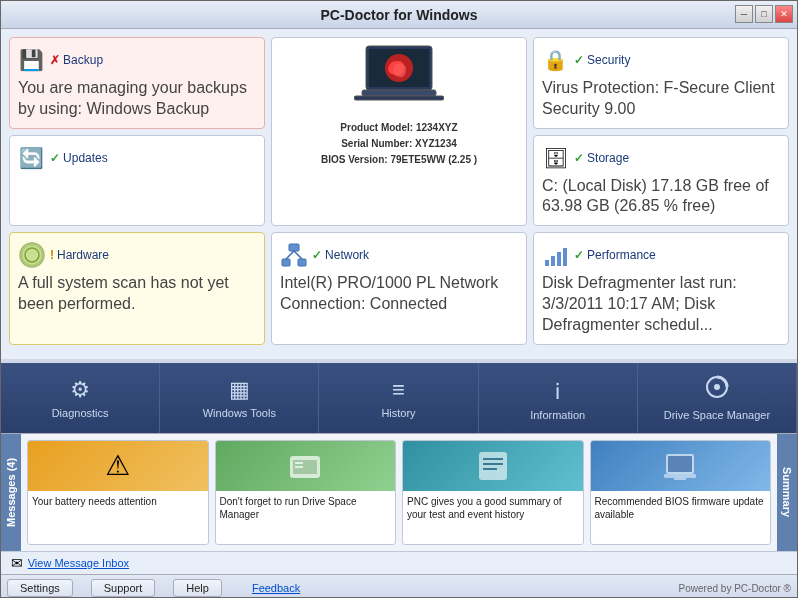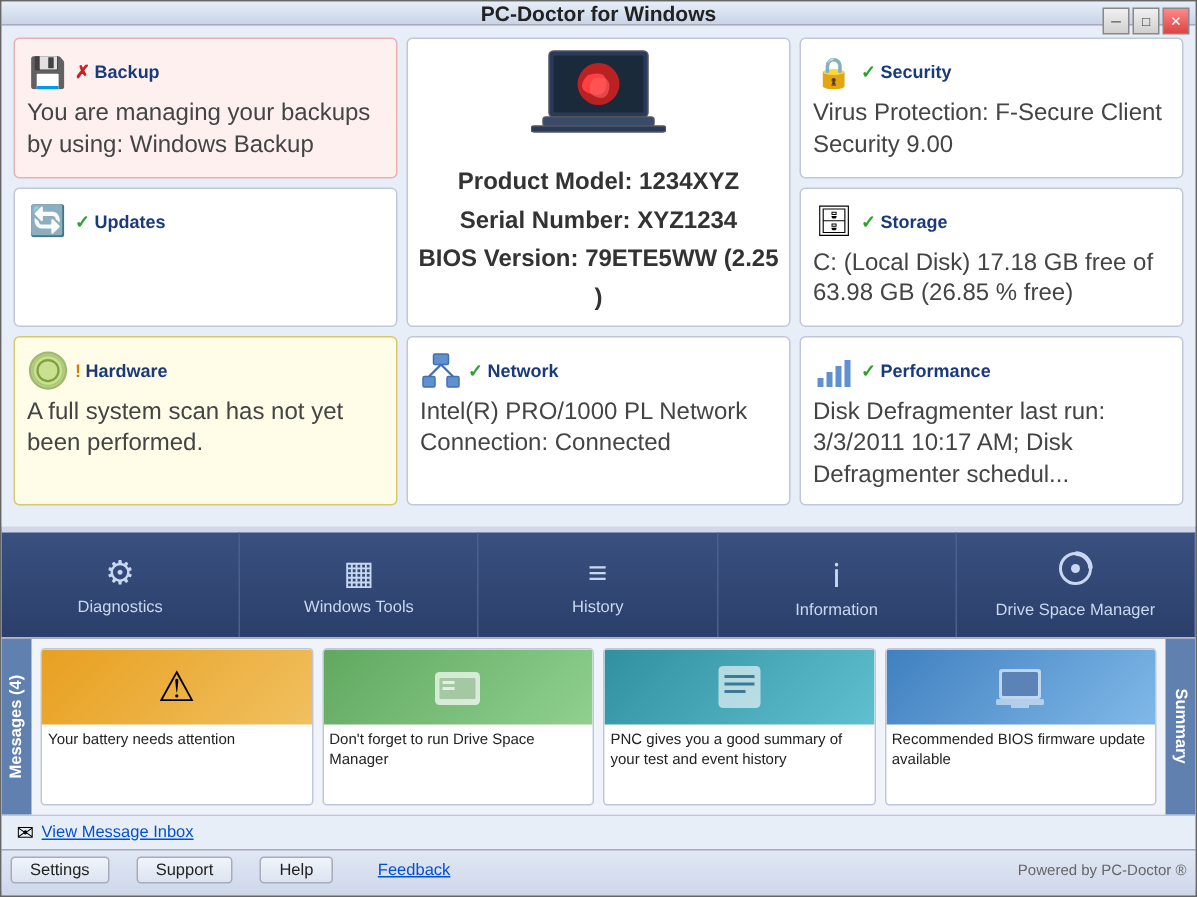--- a/index.html
+++ b/index.html
@@ -8,21 +8,21 @@
       height: 598px;
       font-family: Segoe UI, Arial, sans-serif;
       font-size: 11px;
       background: #d0d8e8;
       overflow: hidden;
       border: 1px solid #666;
     }
     
     #titlebar {
       background: linear-gradient(to bottom, #e8eef8, #c8d4e8);
-      height: 16px;
+      height: 28px;
       display: flex;
       align-items: center;
       justify-content: center;
       border-bottom: 1px solid #aab;
       position: relative;
     }
     #titlebar .title {
       font-size: 14px;
       font-weight: bold;
       color: #222;
@@ -90,21 +90,21 @@
     }
     .card-title-area {
       display: flex;
       align-items: center;
       gap: 3px;
     }
     .status-check { color: #30a030; font-weight: bold; font-size: 12px; }
     .status-x { color: #cc2020; font-weight: bold; font-size: 12px; }
     .status-exclaim { color: #d08000; font-weight: bold; font-size: 12px; }
     .card-title {
-      font-weight: bold;
+      font-weight: normal;
       font-size: 12px;
       color: #1a3a7a;
     }
     .card-body {
       font-size: 16px;
       color: #444;
       line-height: 1.3;
     }
 
     
@@ -118,21 +118,21 @@
       align-items: center;
       grid-row: 1 / 3;
       grid-column: 2 / 3;
     }
 
     .laptop-svg {
       margin-bottom: 4px;
     }
 
     .product-info {
-      font-size: 16px;
+      font-size: 10px;
       color: #333;
       text-align: center;
       line-height: 1.6;
     }
     .product-info span { font-weight: bold; }
 
     
     #nav-tabs {
       background: linear-gradient(to bottom, #3a5080, #2a3f6a);
       display: flex;

